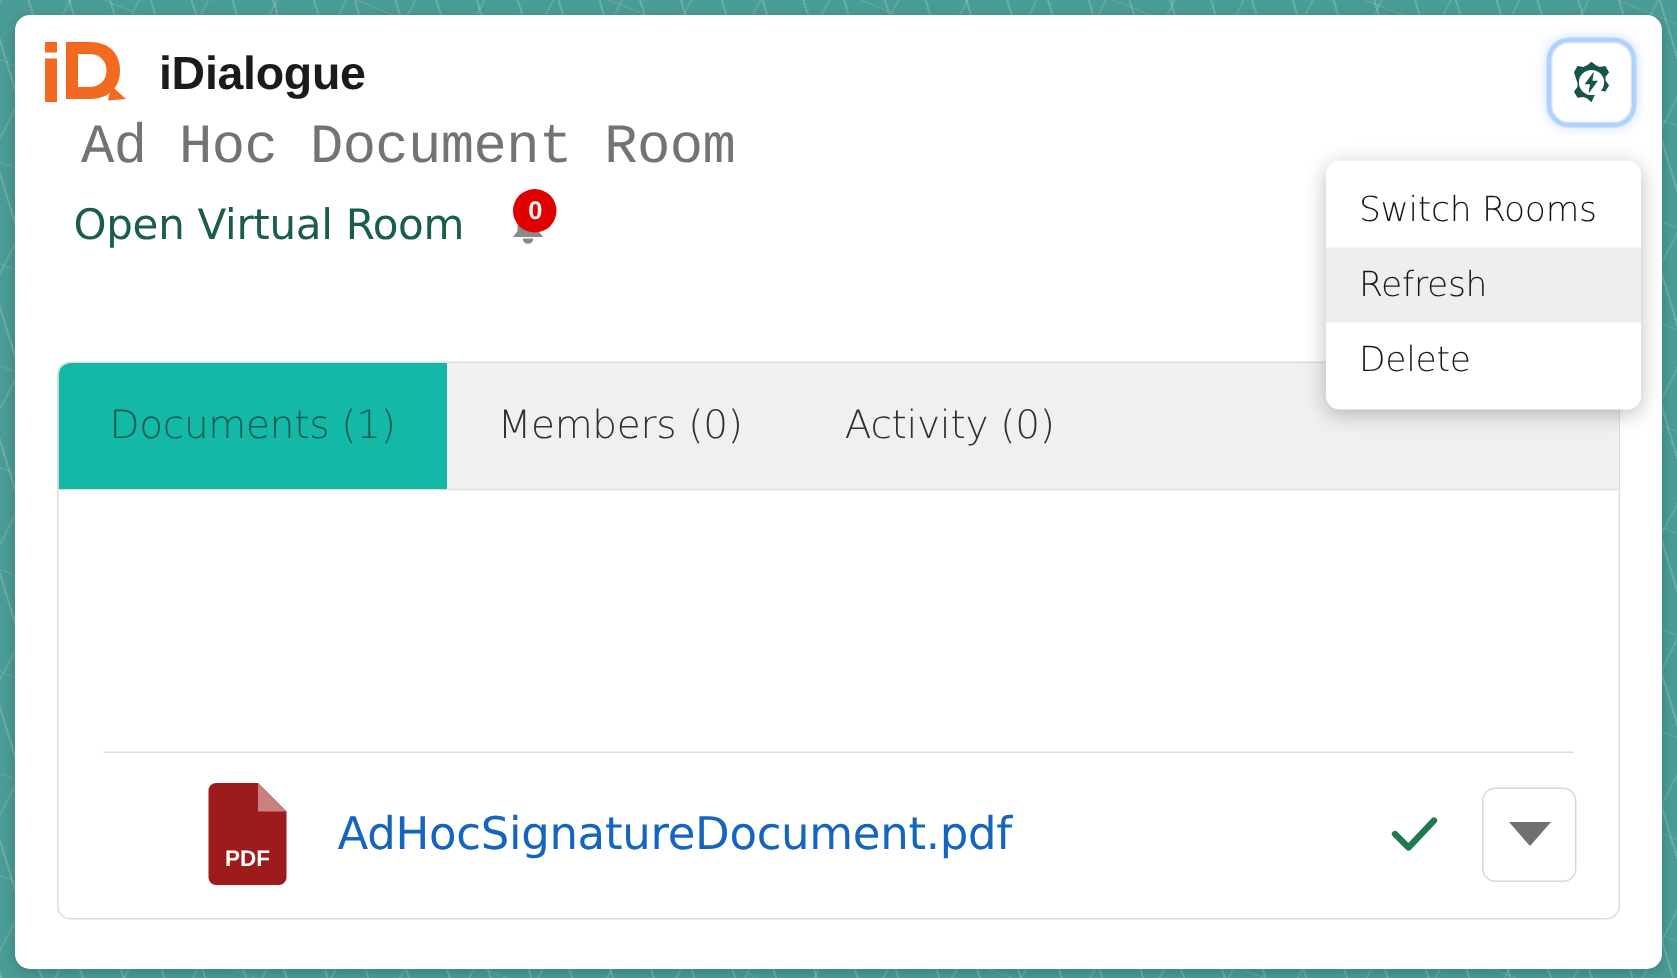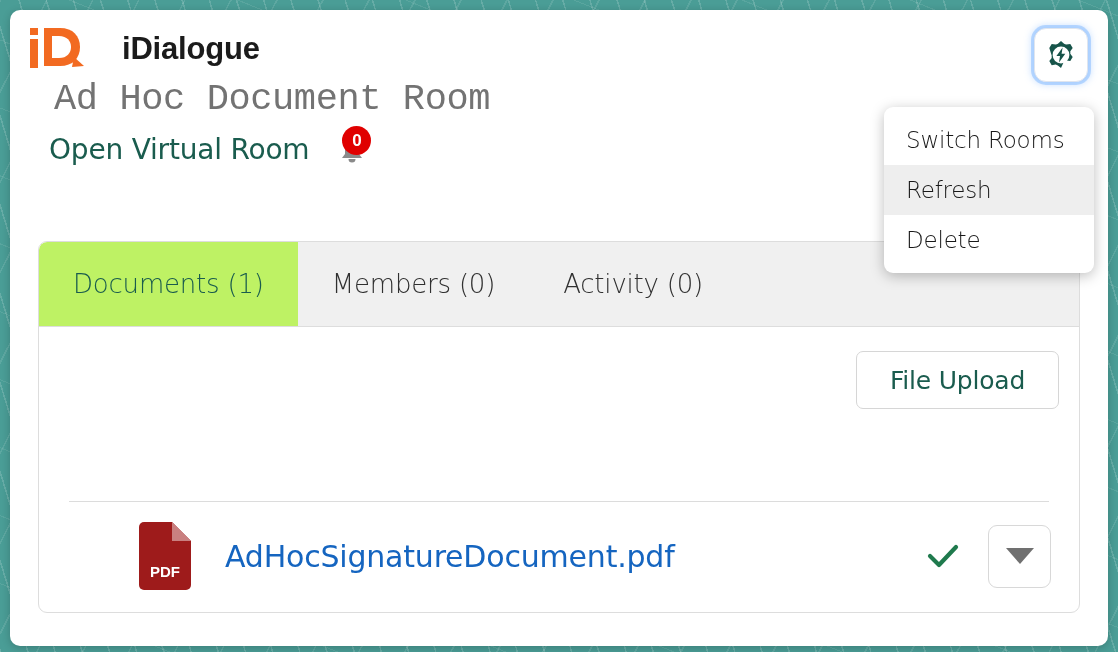--- a/index.html
+++ b/index.html
@@ -42,21 +42,20 @@
     z-index: 1;
     overflow: visible;
   }
 
   
   .brand-row {
     display: flex;
     align-items: center;
     padding: 16px 0 0 18px;
     height: 62px;
-    gap: 16px;
   }
   .logo-mark { width: 62px; height: 46px; flex: none; }
   .brand-name {
     font-size: 31px;
     font-weight: bold;
     color: #1b1b1b;
     letter-spacing: -0.2px;
     margin-left: 16px;
   }
 
@@ -183,21 +182,21 @@
     font-weight: 300;
     font-size: 26px;
     letter-spacing: -0.2px;
     color: #303030;
     padding: 0 34px;
     cursor: pointer;
     white-space: nowrap;
     background: transparent;
   }
   .tab.selected {
-    background: #bef264;
+    background: #14b8a6;
     color: #1a5c4e;
     border-top-left-radius: 8px;
     position: relative;
   }
 
   
   .card-body { position: relative; height: 286px; }
 
   .upload-btn {
     position: absolute;
@@ -315,21 +314,20 @@
       </div>
       <div class="tab">
         <span>Members (0)</span>
       </div>
       <div class="tab">
         <span>Activity (0)</span>
       </div>
     </div>
 
     <div class="card-body">
-      <button class="upload-btn">File Upload</button>
 
       <div class="doc-line">
         <svg class="pdf-icon" viewBox="0 0 60 70">
           <path d="M4 6 a5 5 0 0 1 5-5 h28 l19 19 v44 a5 5 0 0 1 -5 5 h-42 a5 5 0 0 1 -5-5 Z" fill="#9e1b1b"></path>
           <path d="M37 1 l19 19 h-19 Z" fill="#c98080"></path>
           <text x="30" y="56" font-family="Liberation Sans, sans-serif" font-size="15" font-weight="bold" fill="#ffffff" text-anchor="middle">PDF</text>
         </svg>
         <a class="doc-name">AdHocSignatureDocument.pdf</a>
         <div class="doc-spacer"></div>
         <svg class="check-icon" viewBox="0 0 38 38">

